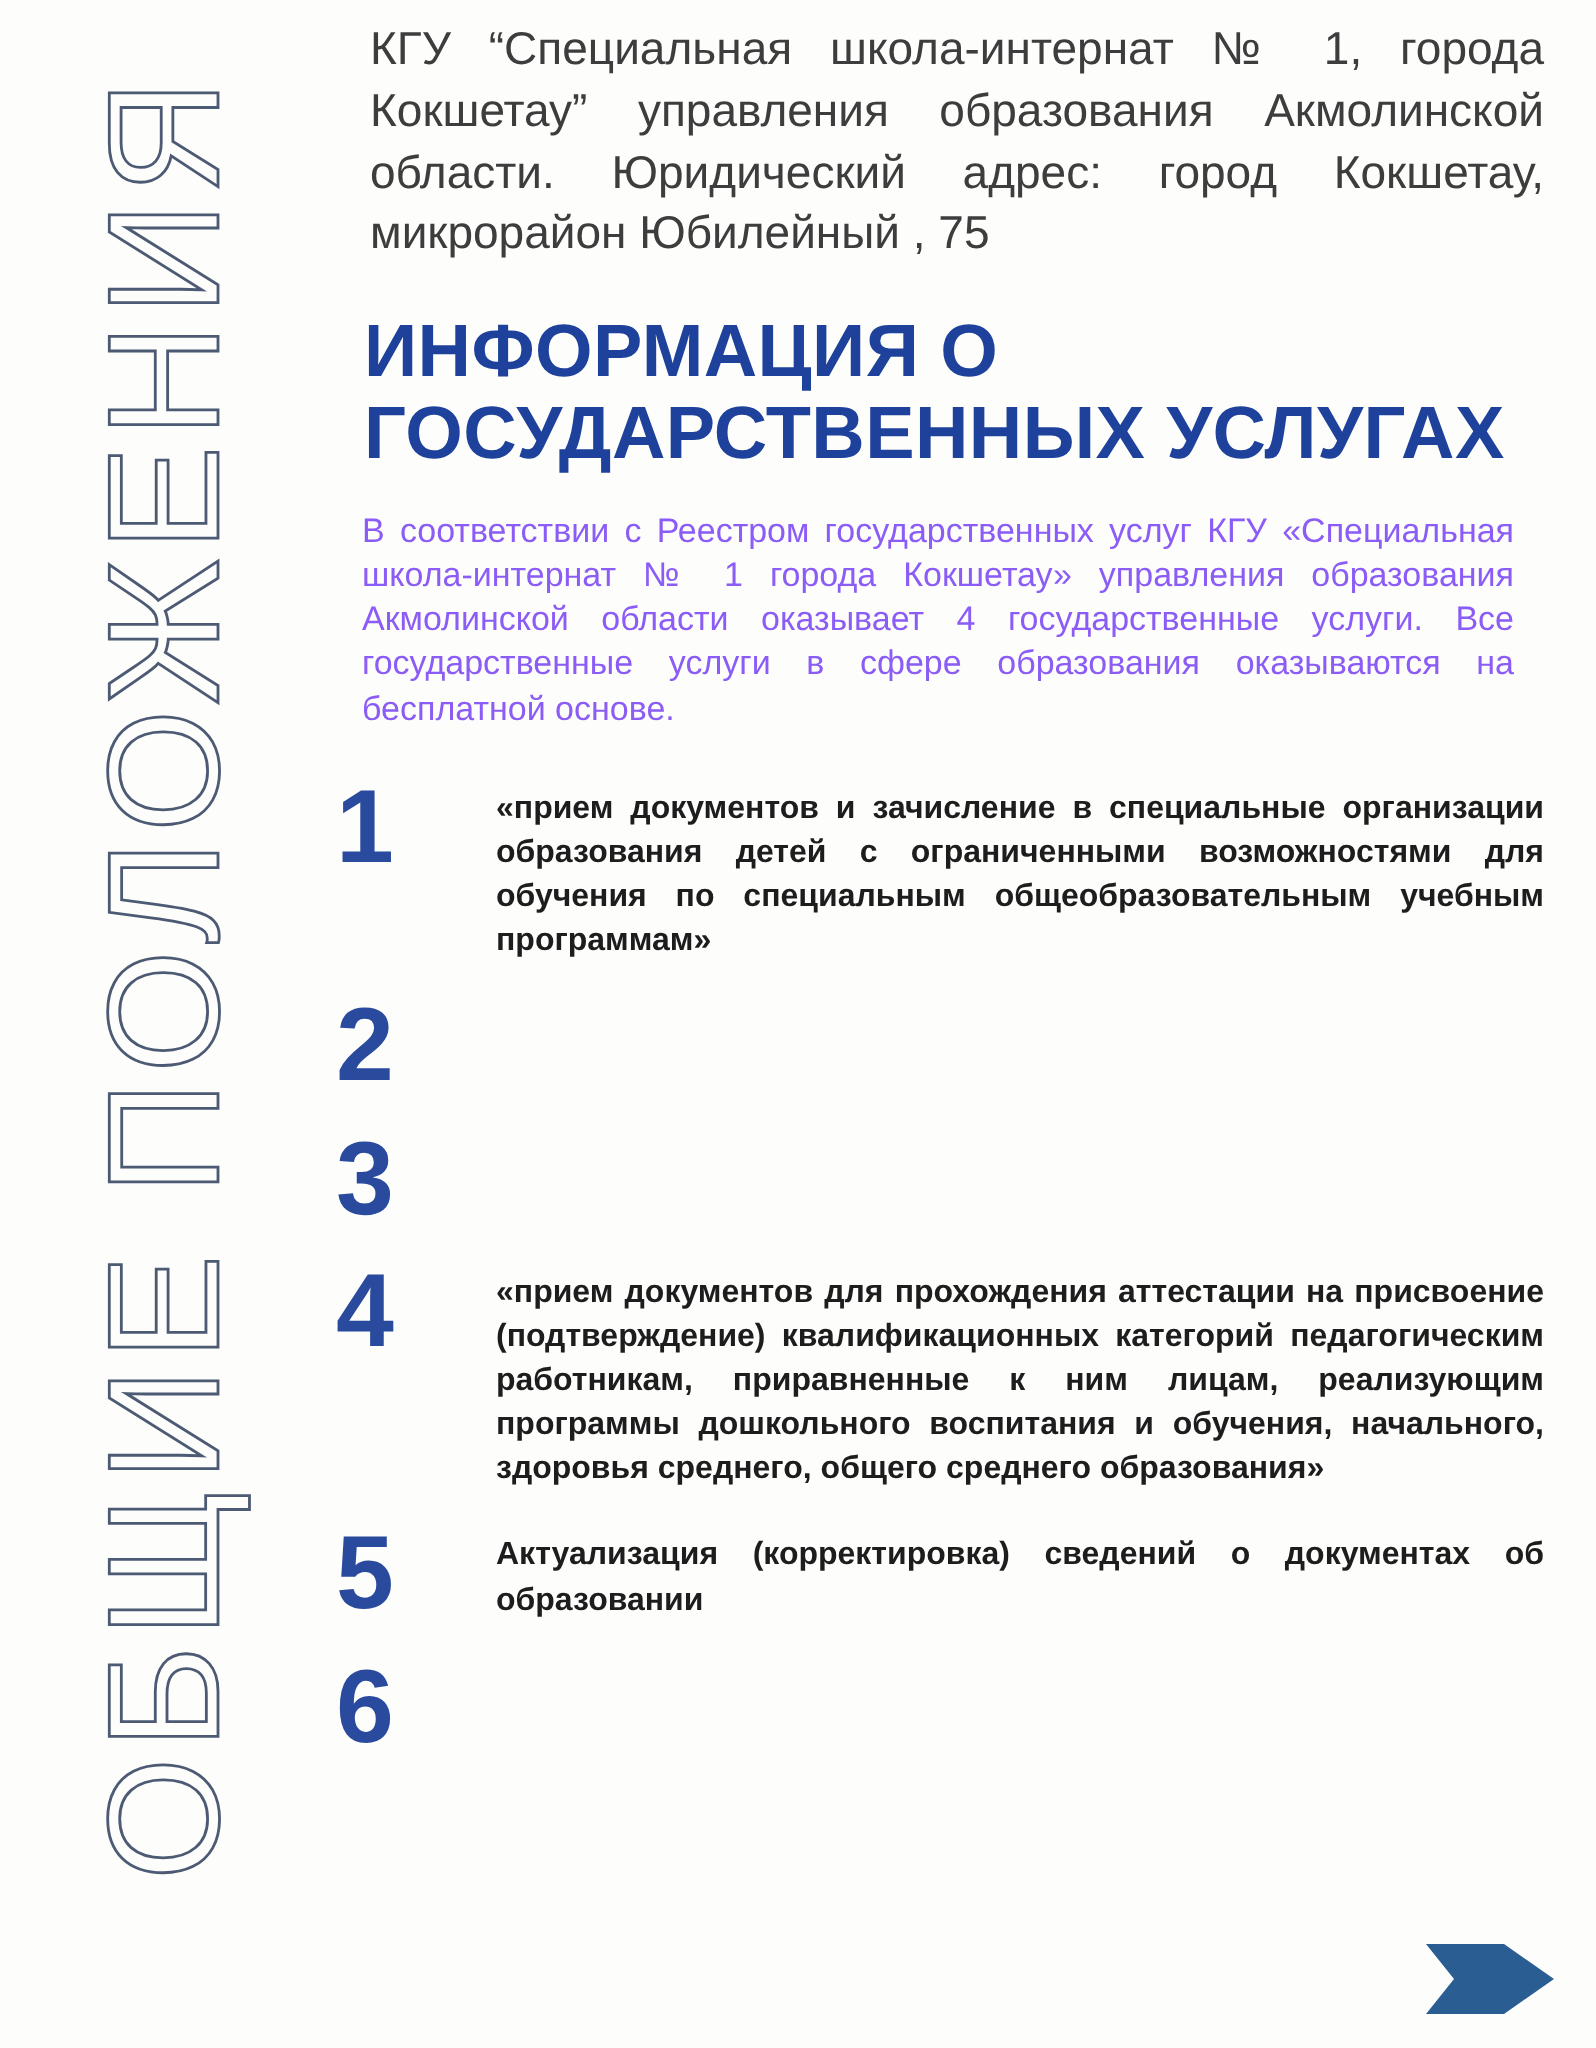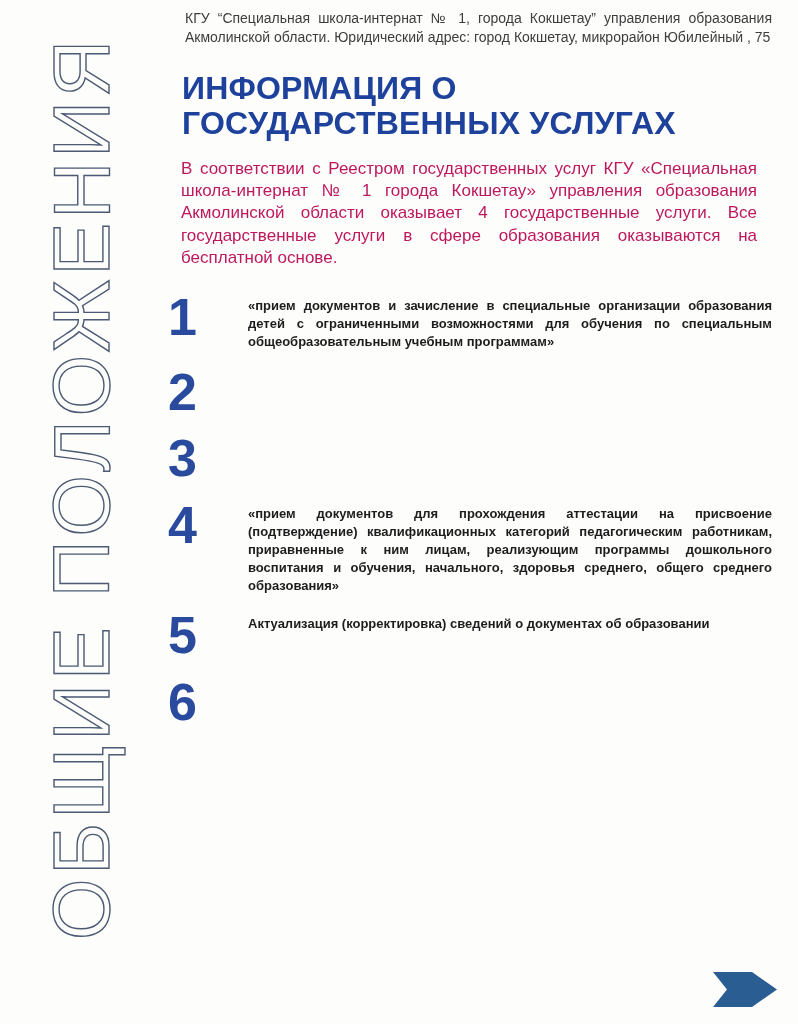--- a/index.html
+++ b/index.html
@@ -33,39 +33,39 @@
     -webkit-text-stroke: 1.4px #4d5a74;
     text-stroke: 1.4px #4d5a74;
   }
   
   .content {
     position: absolute;
     left: 0; top: 0; right: 0;
   }
   .org-header {
     margin: 9px 26px 0 185px;
-    font-size: 14px;
+    font-size: 23px;
     line-height: 1.34;
     text-align: justify;
     color: #3d3d3d;
   }
   .page-title {
     margin: 24px 26px 0 182px;
-    font-size: 32px;
+    font-size: 37px;
     line-height: 1.1;
     font-weight: 800;
     letter-spacing: 0.2px;
     color: #1e429b;
   }
   .intro {
     margin: 17px 41px 0 181px;
     font-size: 17px;
     line-height: 1.31;
     text-align: justify;
-    color: #be185d;
+    color: #8b5cf6;
   }
   
   .services {
     list-style: none;
     margin: 22px 26px 0 168px;
   }
   .service {
     display: flex;
     align-items: flex-start;
     margin-bottom: 15px;
@@ -74,21 +74,21 @@
     flex: 0 0 80px;
     font-size: 52px;
     line-height: 0.95;
     font-weight: 800;
     color: #2a4a9d;
     padding-top: 2px;
   }
   .service-text {
     flex: 1;
     margin-top: 6px;
-    font-size: 13px;
+    font-size: 16px;
     line-height: 1.38;
     font-weight: 700;
     text-align: justify;
     color: #1d1d1d;
   }
   
   .next-arrow {
     position: absolute;
     right: 20px;
     bottom: 16px;

